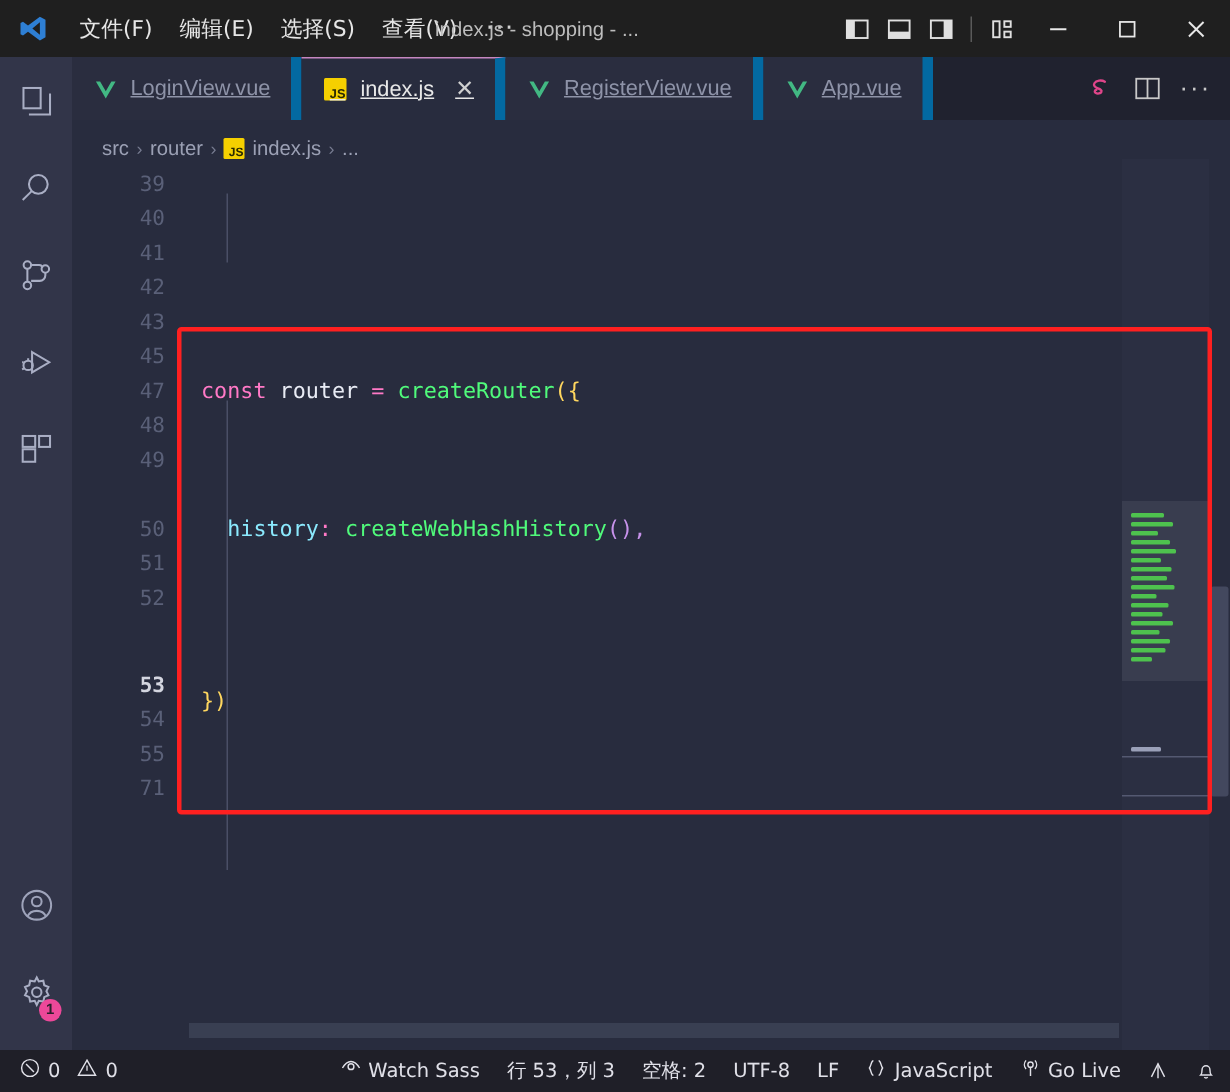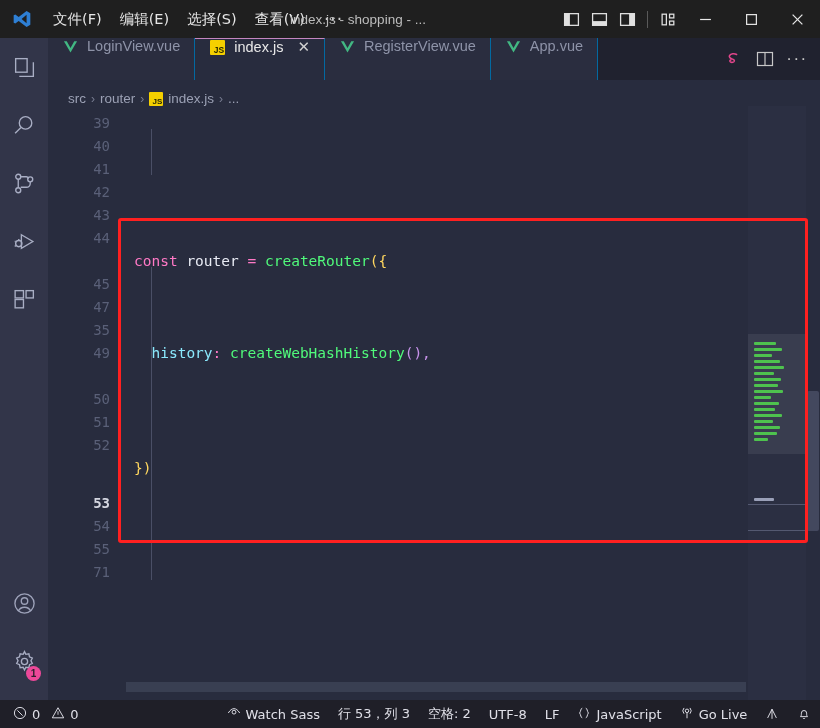--- a/index.html
+++ b/index.html
@@ -69,24 +69,24 @@
     display:flex; align-items:center; justify-content:center;
     font-family: "Liberation Sans", sans-serif;
   }
 
   
   .editor-area { flex: 1 1 auto; display: flex; flex-direction: column; min-width: 0; background: #282c3e; }
 
   
   .tabbar { height: 42px; background: #20222f; display: flex; align-items: stretch; flex: 0 0 42px; }
   .tab {
-    display: flex; gap: 8px;
+    display: flex; align-items: center; gap: 8px;
     padding: 0 14px; font-size: 14.5px; color: #8e93a8;
-    background: #2a2d3f; border-right: 1px solid #0369a1;
-    min-width: 0; white-space: nowrap;
+    background: #2a2d3f; border-right: 7px solid #0369a1;
+    min-width: 0; white-space: nowrap; text-decoration: underline;
   }
   .tab.active { background: #282c3e; color: #e8e8e8; border-top: 1px solid #c586c0; }
   .tab .ficon { width: 17px; height: 17px; display:flex; align-items:center; justify-content:center; flex:0 0 17px;}
   .tab .vue-ico svg { width: 15px; height: 15px; }
   .js-ico {
     background: #f5d000; color: #2a2a00; font-size: 8.5px; font-weight: bold;
     width: 15px; height: 15px; display: flex; align-items: flex-end; justify-content: flex-end;
     border-radius: 1px; padding-right: 1px; line-height: 9px;
     font-family: "Liberation Sans", sans-serif;
   }
@@ -359,24 +359,23 @@
       </div>
 
       <div class="code-wrap">
 
         <div class="gutter">
           <div class="gln">39</div>
           <div class="gln">40</div>
           <div class="gln">41</div>
           <div class="gln">42</div>
           <div class="gln">43</div>
-          <div class="gln tall2">44</div>
           <div class="gln">45</div>
           <div class="gln">47</div>
-          <div class="gln">35</div>
+          <div class="gln">48</div>
           <div class="gln tall2">49</div>
           <div class="gln">50</div>
           <div class="gln">51</div>
           <div class="gln">52</div>
           <div class="gln active">53</div>
           <div class="gln">54</div>
           <div class="gln">55</div>
           <div class="gln">71</div>
         </div>
 

